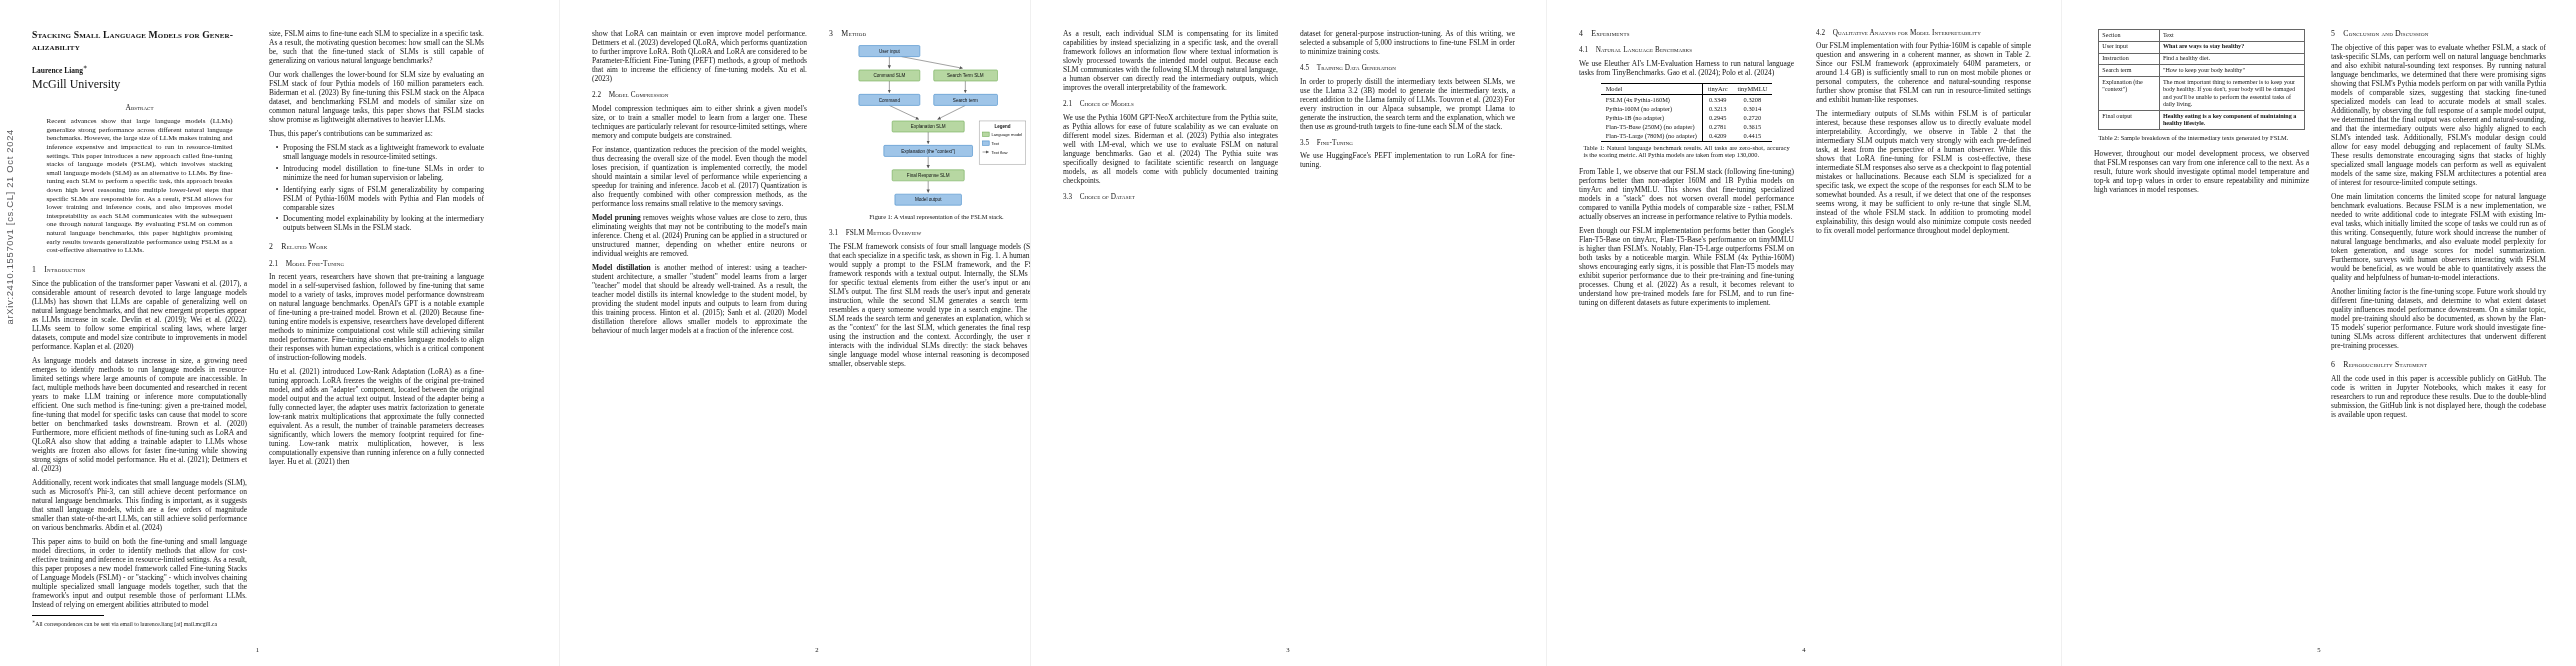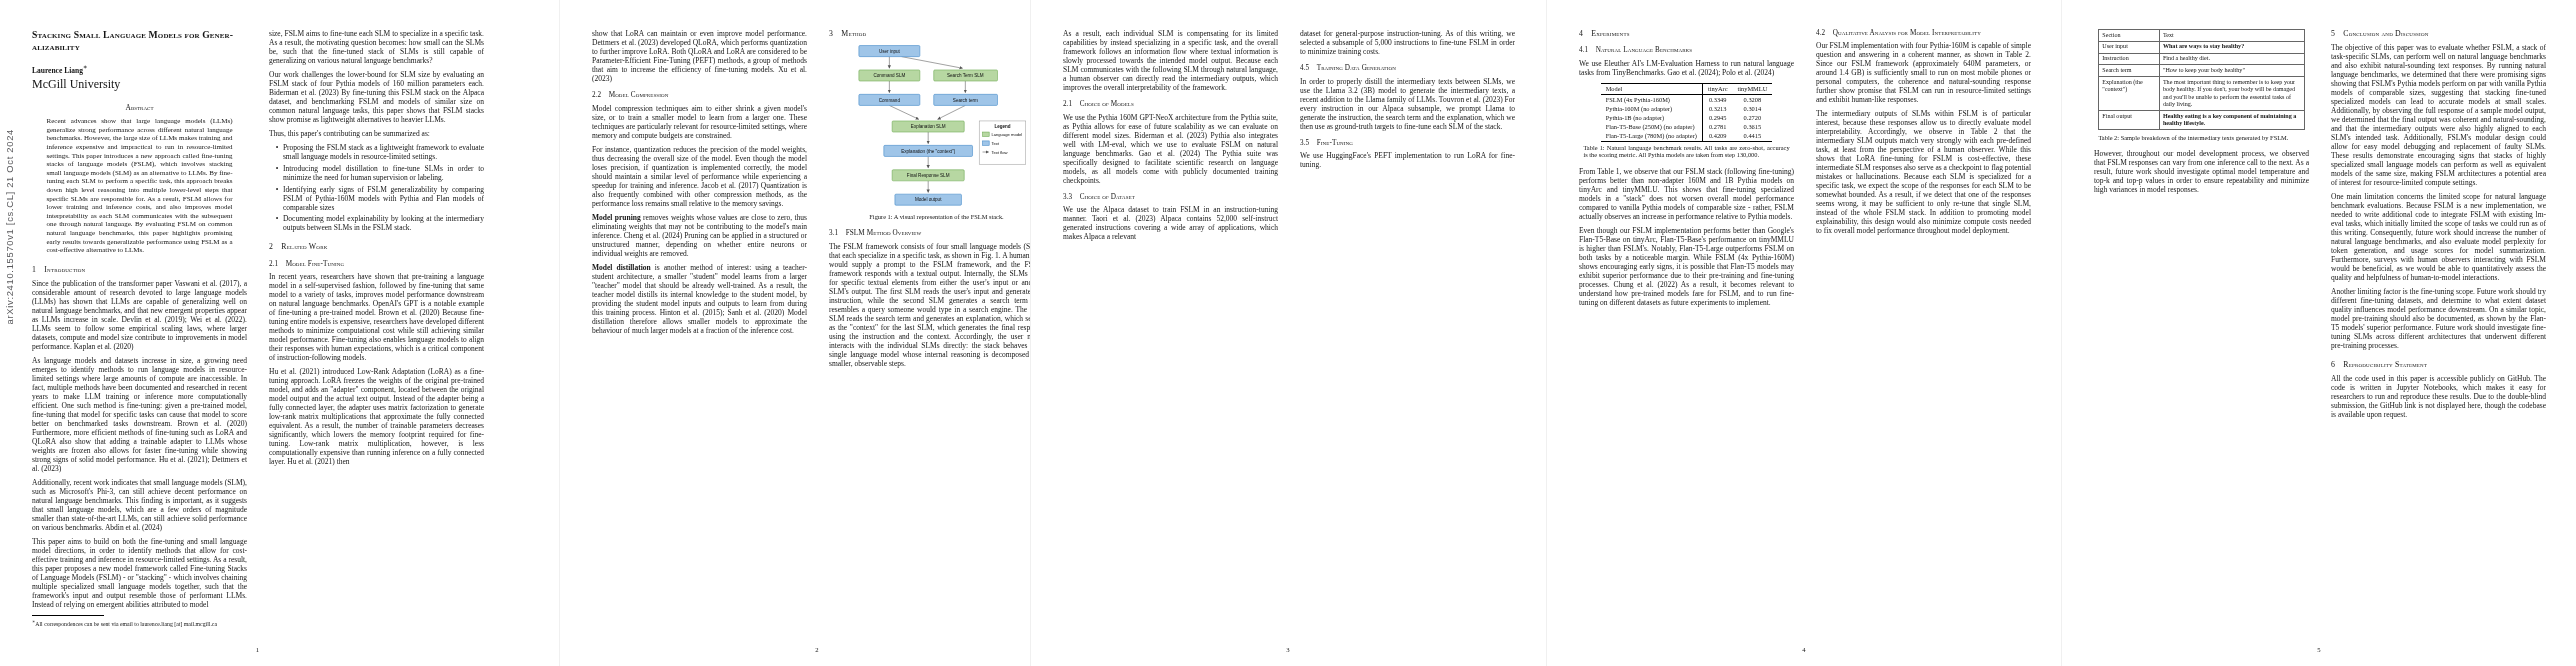--- a/index.html
+++ b/index.html
@@ -69,21 +69,21 @@
       <div class="sec">1  Introduction</div>
       <p>Since the publication of the transformer paper Vaswani et al. (2017), a considerable amount of research devoted to large language models (LLMs) has shown that LLMs are capable of generalizing well on natural language benchmarks, and that new emergent properties appear as LLMs increase in scale. Devlin et al. (2019); Wei et al. (2022). LLMs seem to follow some empirical scaling laws, where larger datasets, compute and model size contribute to improvements in model performance. Kaplan et al. (2020)</p>
       <p>As language models and datasets increase in size, a growing need emerges to identify methods to run language models in resource-limited settings where large amounts of compute are inaccessible. In fact, multiple methods have been documented and researched in recent years to make LLM training or inference more computationally efficient. One such method is fine-tuning: given a pre-trained model, fine-tuning that model for specific tasks can cause that model to score better on benchmarked tasks downstream. Brown et al. (2020) Furthermore, more efficient methods of fine-tuning such as LoRA and QLoRA also show that adding a trainable adapter to LLMs whose weights are frozen also allows for faster fine-tuning while showing strong signs of solid model performance. Hu et al. (2021); Dettmers et al. (2023)</p>
       <p>Additionally, recent work indicates that small language models (SLM), such as Microsoft's Phi-3, can still achieve decent performance on natural language benchmarks. This finding is important, as it suggests that small language models, which are a few orders of magnitude smaller than state-of-the-art LLMs, can still achieve solid performance on various benchmarks. Abdin et al. (2024)</p>
       <p>This paper aims to build on both the fine-tuning and small language model directions, in order to identify methods that allow for cost-effective training and inference in resource-limited settings. As a result, this paper proposes a new model framework called Fine-tuning Stacks of Language Models (FSLM) - or "stacking" - which involves chaining multiple specialized small language models together, such that the framework's input and output resemble those of performant LLMs. Instead of relying on emergent abilities attributed to model</p>
     </div>
 
     <div class="col colR">
       <p>size, FSLM aims to fine-tune each SLM to specialize in a specific task. As a result, the motivating question becomes: how small can the SLMs be, such that the fine-tuned stack of SLMs is still capable of generalizing on various natural language benchmarks?</p>
       <p>Our work challenges the lower-bound for SLM size by evaluating an FSLM stack of four Pythia models of 160 million parameters each. Biderman et al. (2023) By fine-tuning this FSLM stack on the Alpaca dataset, and benchmarking FSLM and models of similar size on common natural language tasks, this paper shows that FSLM stacks show promise as lightweight alternatives to heavier LLMs.</p>
-      <p>Thus, this paper's contributing can be summarized as:</p>
+      <p>Thus, this paper's contributions can be summarized as:</p>
       <ul class="bullets">
         <li>Proposing the FSLM stack as a lightweight framework to evaluate small language models in resource-limited settings.</li>
         <li>Introducing model distillation to fine-tune SLMs in order to minimize the need for human supervision or labeling.</li>
         <li>Identifying early signs of FSLM generalizability by comparing FSLM of Pythia-160M models with Pythia and Flan models of comparable sizes</li>
         <li>Documenting model explainability by looking at the intermediary outputs between SLMs in the FSLM stack.</li>
       </ul>
       <div class="sec">2  Related Work</div>
       <div class="subsec">2.1  Model Fine-Tuning</div>
       <p>In recent years, researchers have shown that pre-training a language model in a self-supervised fashion, followed by fine-tuning that same model to a variety of tasks, improves model performance downstream on natural language benchmarks. OpenAI's GPT is a notable example of fine-tuning a pre-trained model. Brown et al. (2020) Because fine-tuning entire models is expensive, researchers have developed different methods to minimize computational cost while still achieving similar model performance. Fine-tuning also enables language models to align their responses with human expectations, which is a critical component of instruction-following models.</p>
       <p>Hu et al. (2021) introduced Low-Rank Adaptation (LoRA) as a fine-tuning approach. LoRA freezes the weights of the original pre-trained model, and adds an "adapter" component, located between the original model output and the actual text output. Instead of the adapter being a fully connected layer, the adapter uses matrix factorization to generate low-rank matrix multiplications that approximate the fully connected equivalent. As a result, the number of trainable parameters decreases significantly, which lowers the memory footprint required for fine-tuning. Low-rank matrix multiplication, however, is less computationally expensive than running inference on a fully connected layer. Hu et al. (2021) then</p>
@@ -183,21 +183,20 @@
     </div>
     <div class="pageno">2</div>
   </div>
 
   <div class="page p3">
     <div class="col colL">
       <p>As a result, each individual SLM is compensating for its limited capabilities by instead specializing in a specific task, and the overall framework follows an information flow where textual information is slowly processed towards the intended model output. Because each SLM communicates with the following SLM through natural language, a human observer can directly read the intermediary outputs, which improves the overall interpretability of the framework.</p>
       <div class="subsec">2.1  Choice of Models</div>
       <p>We use the Pythia 160M GPT-NeoX architecture from the Pythia suite, as Pythia allows for ease of future scalability as we can evaluate on different model sizes. Biderman et al. (2023) Pythia also integrates well with LM-eval, which we use to evaluate FSLM on natural language benchmarks. Gao et al. (2024) The Pythia suite was specifically designed to facilitate scientific research on language models, as all models come with publicly documented training checkpoints.</p>
       <div class="subsec">3.3  Choice of Dataset</div>
-      <p>We use the Alpaca dataset to train FSLM in an instruction-tuning manner. Taori et al. (2023) Alpaca contains 52,000 self-instruct generated instructions covering a wide array of applications, which makes Alpaca a relevant</p>
     </div>
 
     <div class="col colR">
       <p>dataset for general-purpose instruction-tuning. As of this writing, we selected a subsample of 5,000 instructions to fine-tune FSLM in order to minimize training costs.</p>
       <div class="subsec">4.5  Training Data Generation</div>
       <p>In order to properly distill the intermediary texts between SLMs, we use the Llama 3.2 (3B) model to generate the intermediary texts, a recent addition to the Llama family of LLMs. Touvron et al. (2023) For every instruction in our Alpaca subsample, we prompt Llama to generate the instruction, the search term and the explanation, which we then use as ground-truth targets to fine-tune each SLM of the stack.</p>
       <div class="subsec">3.5  Fine-Tuning</div>
       <p>We use HuggingFace's PEFT implementation to run LoRA for fine-tuning.</p>
     </div>
     <div class="pageno">3</div>

